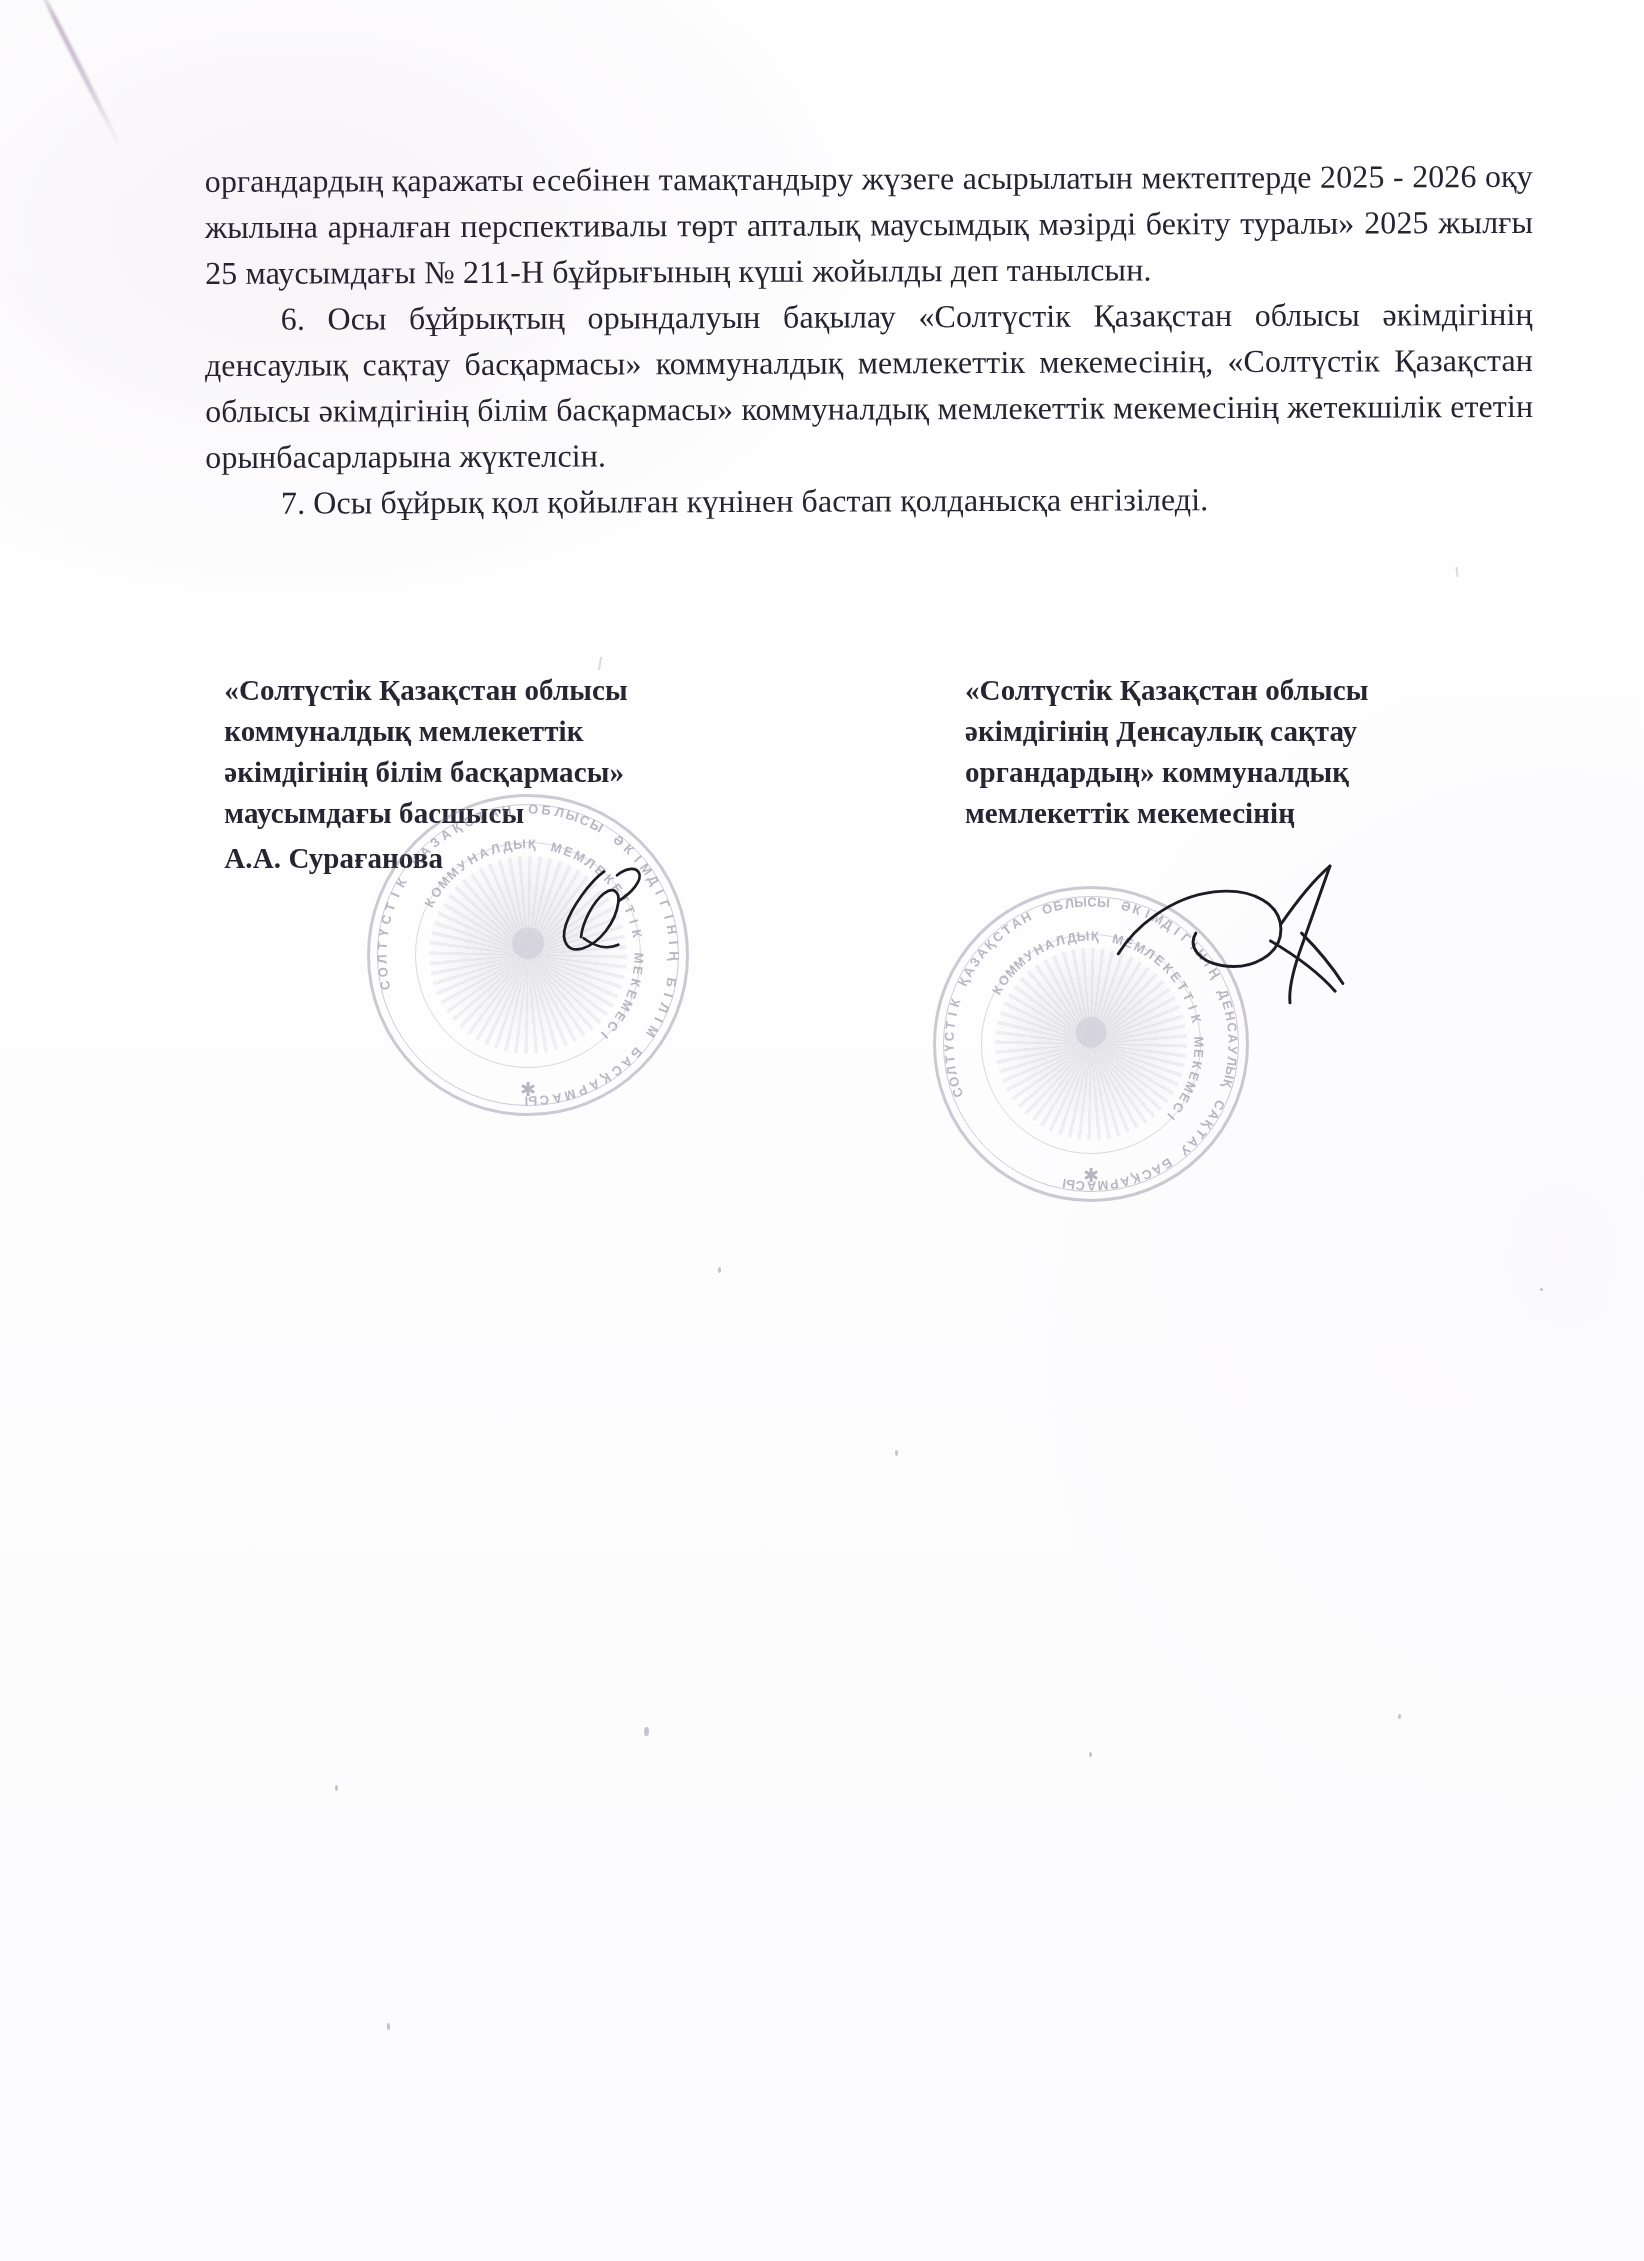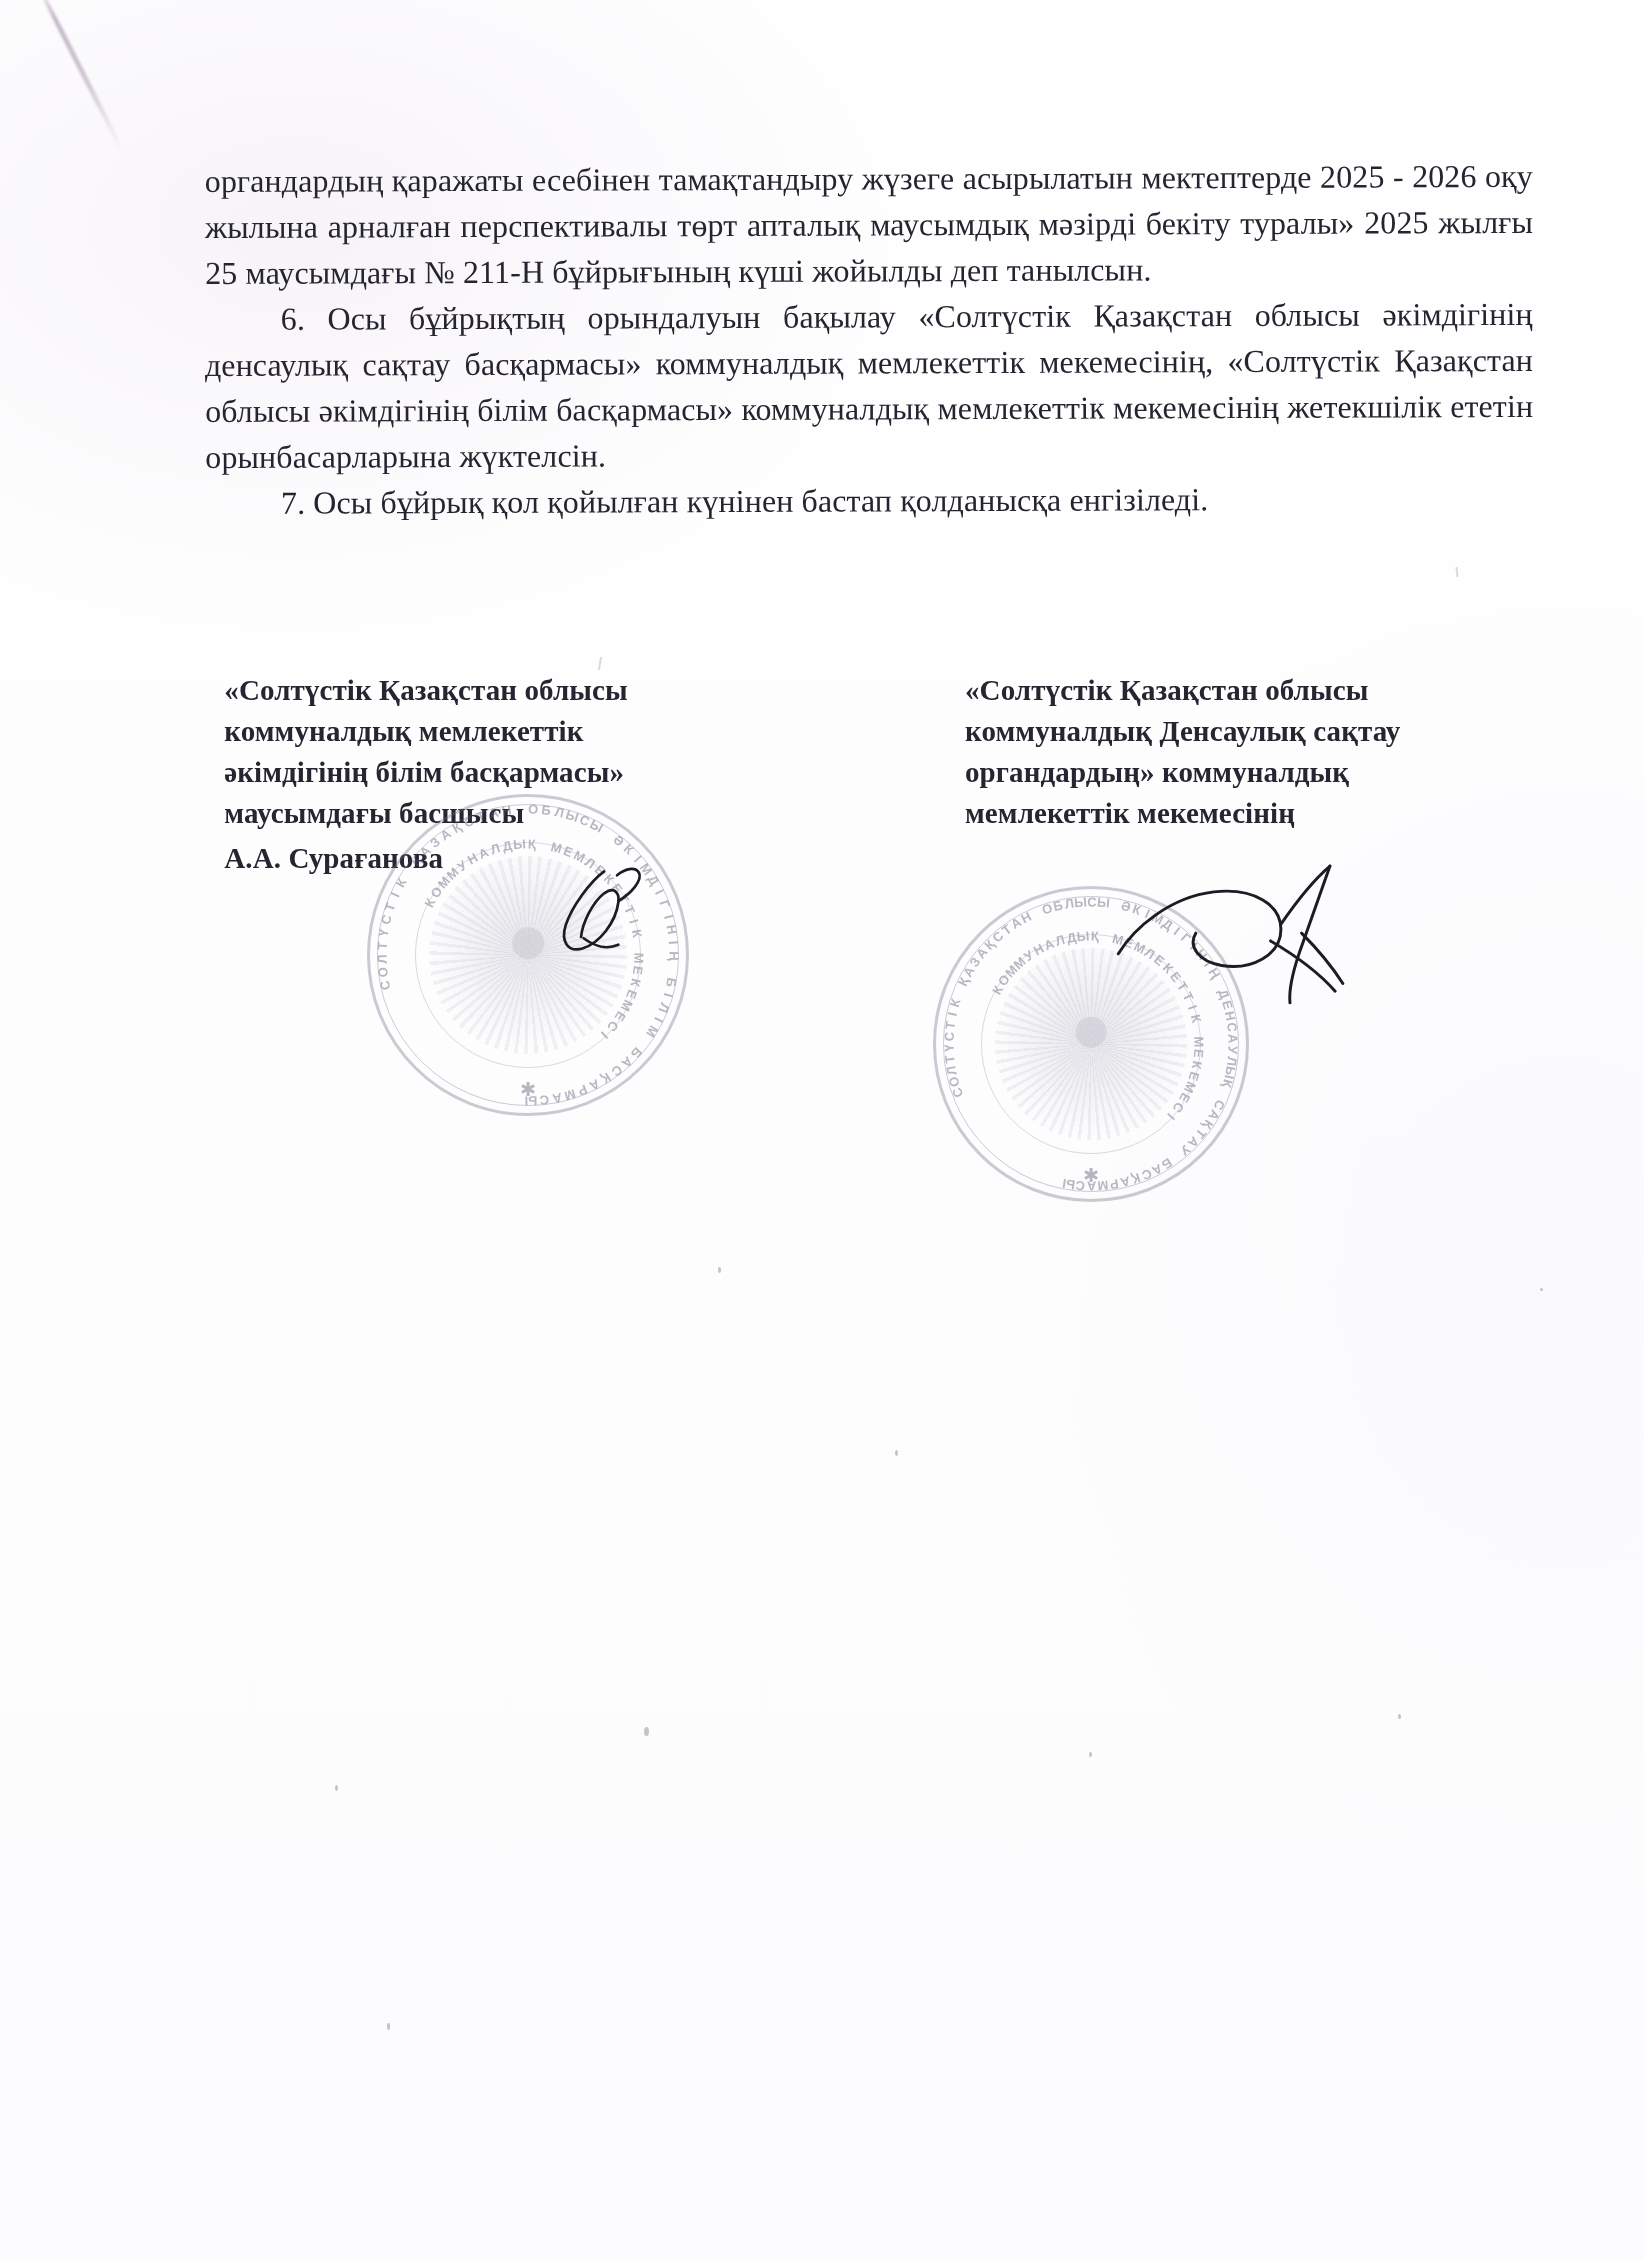--- a/index.html
+++ b/index.html
@@ -215,21 +215,21 @@
     <div class="sig-col left">
       <span class="line">«Солтүстік Қазақстан облысы</span>
       <span class="line">коммуналдық мемлекеттік</span>
       <span class="line">әкімдігінің білім басқармасы»</span>
       <span class="line last">маусымдағы басшысы</span>
       <span class="sig-name">А.А. Сурағанова</span>
     </div>
 
     <div class="sig-col right">
       <span class="line">«Солтүстік Қазақстан облысы</span>
-      <span class="line">коммуналдық Денсаулық сақтау</span>
+      <span class="line">әкімдігінің Денсаулық сақтау</span>
       <span class="line">органдардың» коммуналдық</span>
       <span class="line">мемлекеттік мекемесінің</span>
     </div>
   </div>
 
   <div class="seal seal-left">
     <div class="ring-outer"></div>
     <div class="ring-mid"></div>
     <div class="ring-inner"></div>
     <div class="emblem"></div>

